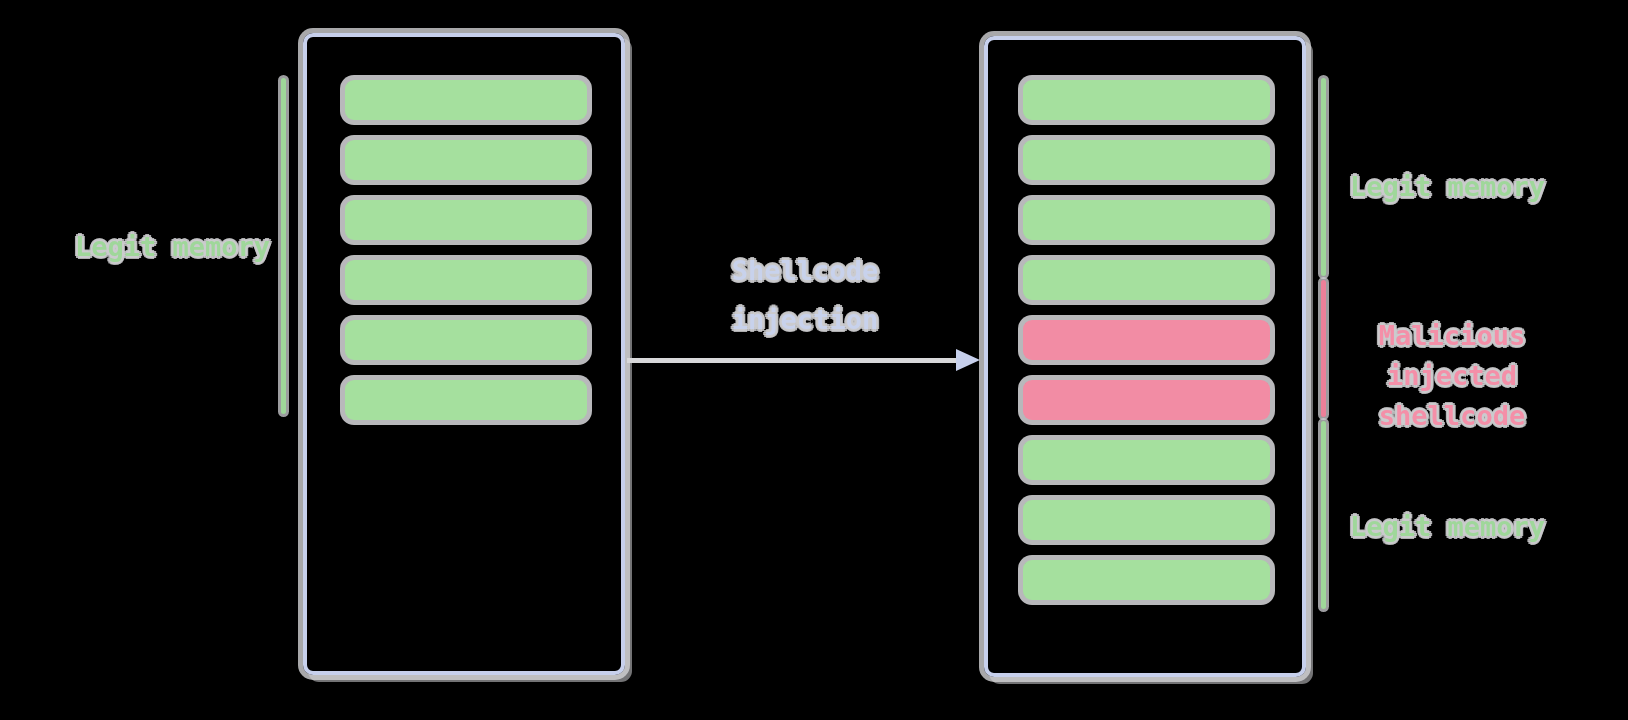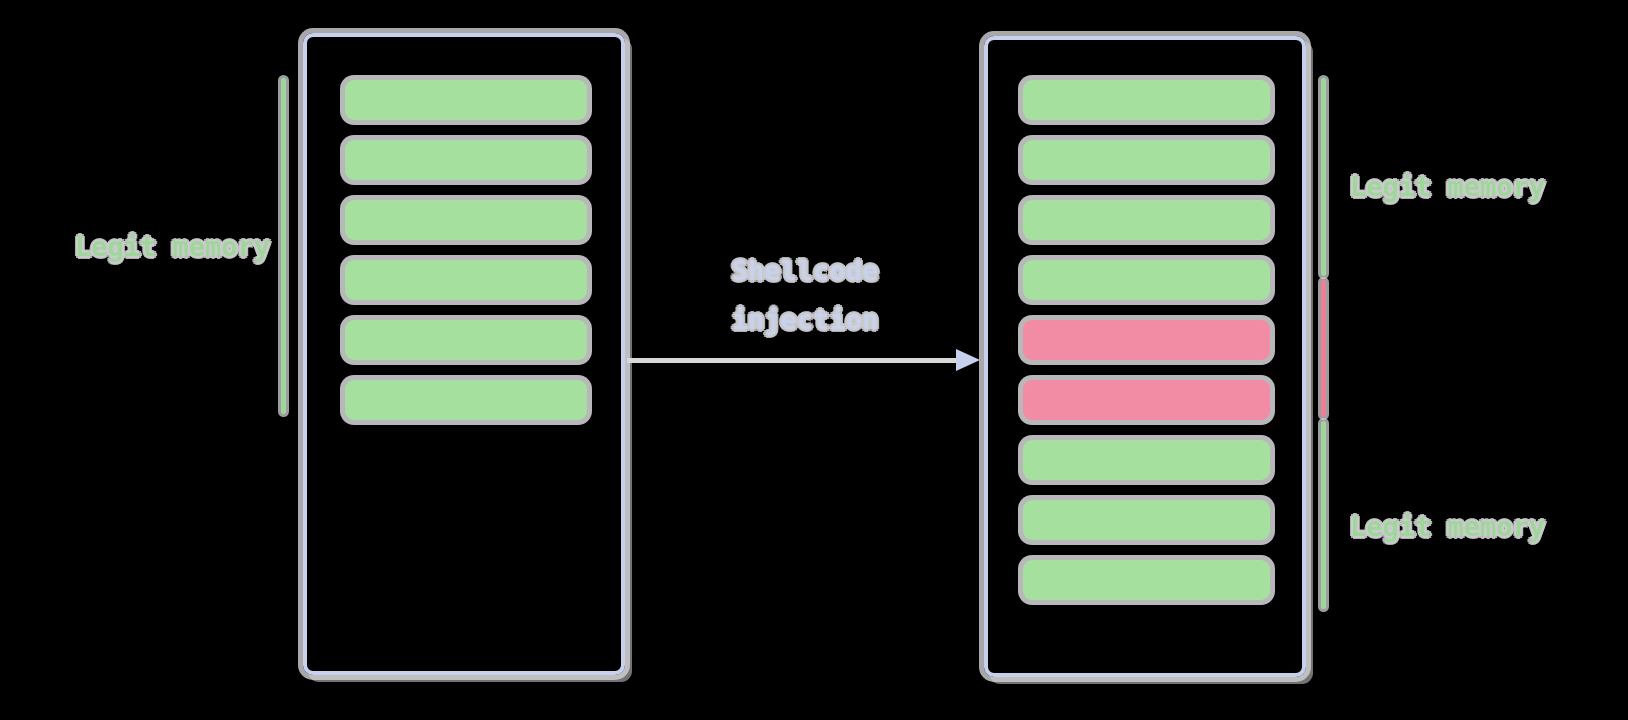--- a/index.html
+++ b/index.html
@@ -96,15 +96,20 @@
       <div class="mem-block legit"></div>
       <div class="mem-block legit"></div>
       <div class="mem-block legit"></div>
     </div>
 
   <div class="v-line green rb-green-top"></div>
   <div class="v-line pink rb-pink"></div>
   <div class="v-line green rb-green-bottom"></div>
 
   <div class="label green-label top-right-label">Legit memory</div>
+  <div class="label pink-label mid-label">
+    <div>Malicious</div>
+    <div>injected</div>
+    <div>shellcode</div>
+  </div>
   <div class="label green-label bottom-right-label">Legit memory</div>
 
 </div>
 
 </body></html>

